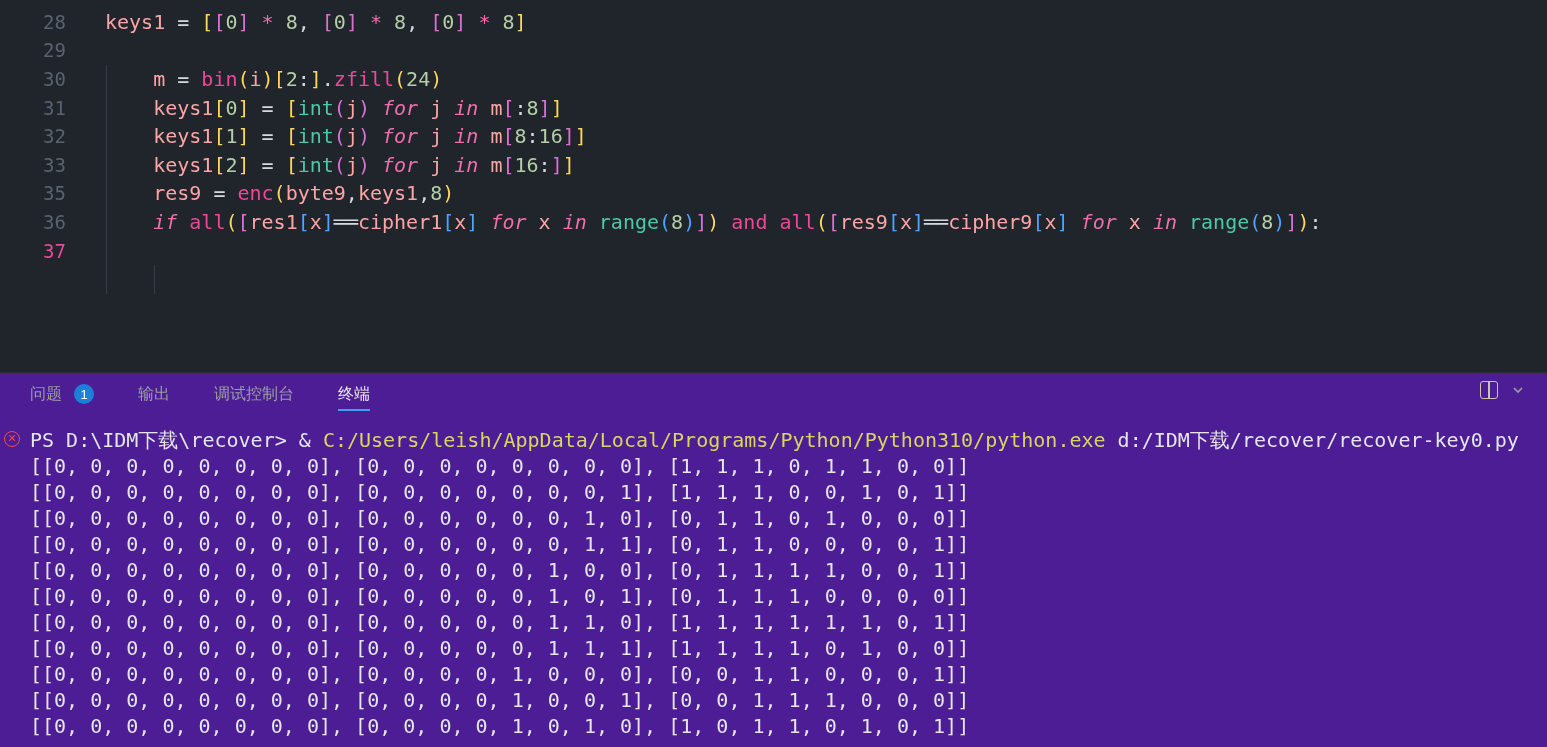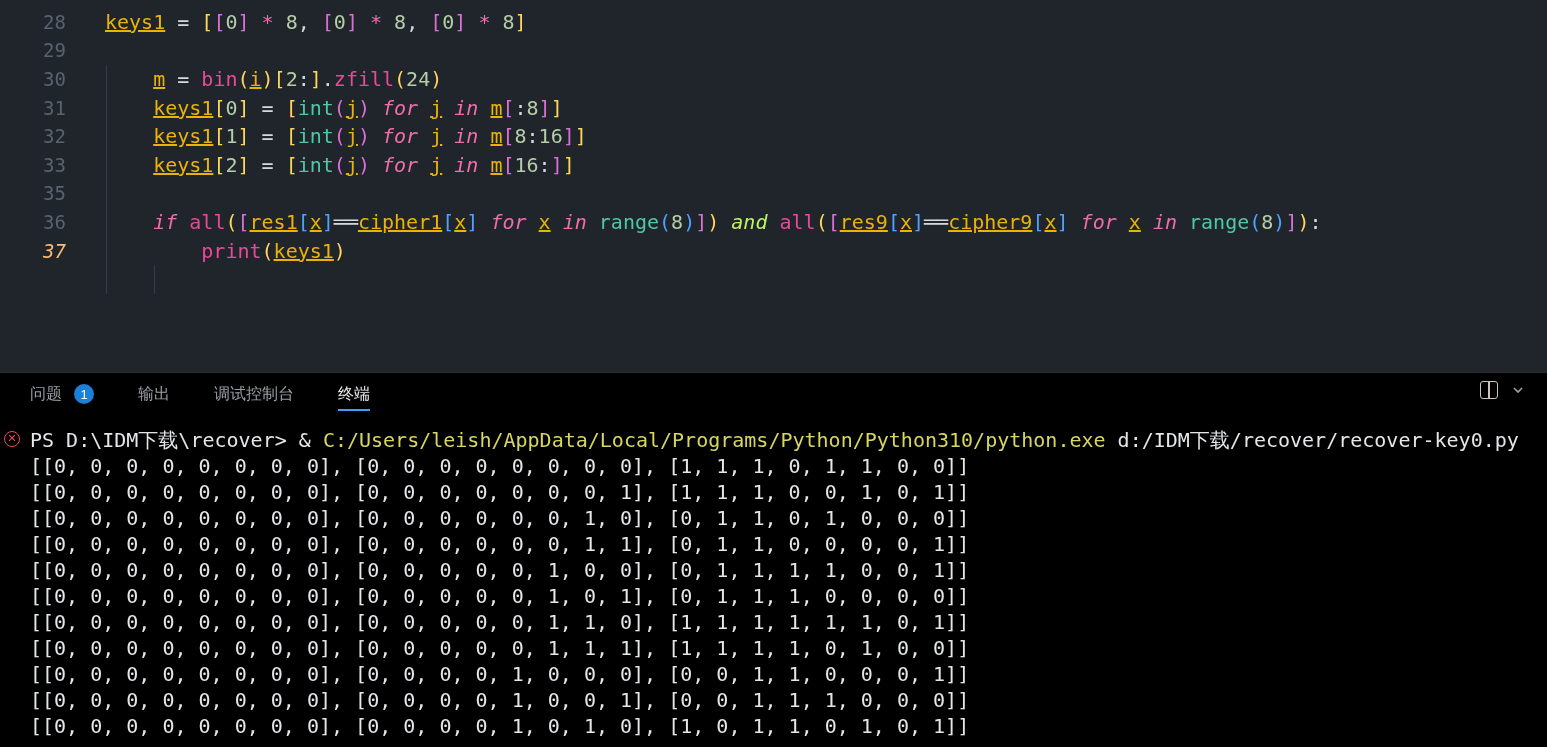--- a/index.html
+++ b/index.html
@@ -13,40 +13,40 @@
   .editor {
     position:absolute; left:0; top:0; width:1547px; height:372px;
     overflow:hidden; background:#20242b;
   }
   .code-lines { position:absolute; left:0; top:-21px; width:100%; }
   .line { display:flex; height:28.6px; align-items:center; font-size:20px; }
   .ln {
     flex:0 0 66px; text-align:right; color:#5a6270;
     font-size:19px; user-select:none;
   }
-  .ln.active { color:#fdba74;font-style:italic; }
+  .ln.active { color:#ec4899; }
   .code { margin-left:39px; white-space:pre; color:#d5d9df; }
-  .tk-v  { color:#eab308;text-decoration:underline; }
+  .tk-v  { color:#fca5a5; }
   .tk-k  { color:#f06eac; font-style:italic; }
-  .tk-a  { color:#bef264; font-style:italic; }
+  .tk-a  { color:#ec4899; }
   .tk-f  { color:#ec4899; }
   .tk-t  { color:#4ec9a8; }
   .tk-n  { color:#b5cea8; }
   .tk-w  { color:#d5d9df; }
   .tk-b1 { color:#ffd65c; }
   .tk-b2 { color:#da70d6; }
   .tk-b3 { color:#4da3ff; }
   .tk-lig{ color:#d5d9df; }
   .indent-guide { position:absolute; width:1px; background:#363d48; }
   #guide-col0 { left:106px; top:64.8px; height:229px; }
   #guide-col4 { left:154px; top:265px; height:28.6px; }
   
   .panel {
     position:absolute; left:0; top:372px; width:1547px; height:375px;
-    background:#000000; border-top:1px solid #2a2d33;
+    background:#4c1d95; border-top:1px solid #2a2d33;
   }
   .panel-tabs {
     position:relative; height:44px; padding-left:30px;
     display:flex; align-items:flex-start;
     font-family:"Liberation Sans",sans-serif;
   }
   .tab {
     margin-top:6px; height:32px; display:flex; align-items:center;
     font-size:16px; color:#9a9fa6; cursor:pointer;
     border-bottom:2px solid transparent; margin-right:44px;
@@ -114,28 +114,28 @@
         <div class="line">
           <span class="ln">32</span>
           <span class="code"><span class="tk-w">    </span><span class="tk-v">keys1</span><span class="tk-b1">[</span><span class="tk-n">1</span><span class="tk-b1">]</span><span class="tk-w"> = </span><span class="tk-b1">[</span><span class="tk-t">int</span><span class="tk-b2">(</span><span class="tk-v">j</span><span class="tk-b2">)</span><span class="tk-w"> </span><span class="tk-k">for</span><span class="tk-w"> </span><span class="tk-v">j</span><span class="tk-w"> </span><span class="tk-k">in</span><span class="tk-w"> </span><span class="tk-v">m</span><span class="tk-b2">[</span><span class="tk-n">8</span><span class="tk-w">:</span><span class="tk-n">16</span><span class="tk-b2">]</span><span class="tk-b1">]</span></span>
         </div>
         <div class="line">
           <span class="ln">33</span>
           <span class="code"><span class="tk-w">    </span><span class="tk-v">keys1</span><span class="tk-b1">[</span><span class="tk-n">2</span><span class="tk-b1">]</span><span class="tk-w"> = </span><span class="tk-b1">[</span><span class="tk-t">int</span><span class="tk-b2">(</span><span class="tk-v">j</span><span class="tk-b2">)</span><span class="tk-w"> </span><span class="tk-k">for</span><span class="tk-w"> </span><span class="tk-v">j</span><span class="tk-w"> </span><span class="tk-k">in</span><span class="tk-w"> </span><span class="tk-v">m</span><span class="tk-b2">[</span><span class="tk-n">16</span><span class="tk-w">:</span><span class="tk-b2">]</span><span class="tk-b1">]</span></span>
         </div>
         <div class="line">
           <span class="ln">35</span>
+          <span class="code"><span class="tk-w">    </span><span class="tk-v">res9</span><span class="tk-w"> = </span><span class="tk-f">enc</span><span class="tk-b1">(</span><span class="tk-v">byte9</span><span class="tk-w">,</span><span class="tk-v">keys1</span><span class="tk-w">,</span><span class="tk-n">8</span><span class="tk-b1">)</span></span>
         </div>
         <div class="line">
           <span class="ln">36</span>
           <span class="code"><span class="tk-w">    </span><span class="tk-k">if</span><span class="tk-w"> </span><span class="tk-f">all</span><span class="tk-b1">(</span><span class="tk-b2">[</span><span class="tk-v">res1</span><span class="tk-b3">[</span><span class="tk-v">x</span><span class="tk-b3">]</span><span class="tk-lig">══</span><span class="tk-v">cipher1</span><span class="tk-b3">[</span><span class="tk-v">x</span><span class="tk-b3">]</span><span class="tk-w"> </span><span class="tk-k">for</span><span class="tk-w"> </span><span class="tk-v">x</span><span class="tk-w"> </span><span class="tk-k">in</span><span class="tk-w"> </span><span class="tk-t">range</span><span class="tk-b3">(</span><span class="tk-n">8</span><span class="tk-b3">)</span><span class="tk-b2">]</span><span class="tk-b1">)</span><span class="tk-w"> </span><span class="tk-a">and</span><span class="tk-w"> </span><span class="tk-f">all</span><span class="tk-b1">(</span><span class="tk-b2">[</span><span class="tk-v">res9</span><span class="tk-b3">[</span><span class="tk-v">x</span><span class="tk-b3">]</span><span class="tk-lig">══</span><span class="tk-v">cipher9</span><span class="tk-b3">[</span><span class="tk-v">x</span><span class="tk-b3">]</span><span class="tk-w"> </span><span class="tk-k">for</span><span class="tk-w"> </span><span class="tk-v">x</span><span class="tk-w"> </span><span class="tk-k">in</span><span class="tk-w"> </span><span class="tk-t">range</span><span class="tk-b3">(</span><span class="tk-n">8</span><span class="tk-b3">)</span><span class="tk-b2">]</span><span class="tk-b1">)</span><span class="tk-w">:</span></span>
         </div>
         <div class="line">
           <span class="ln active">37</span>
-          <span class="code"><span class="tk-w">        </span><span class="tk-f">print</span><span class="tk-b1">(</span><span class="tk-v">keys1</span><span class="tk-b1">)</span></span>
         </div>
       </div>
     <div class="indent-guide" id="guide-col0"></div>
     <div class="indent-guide" id="guide-col4"></div>
   </div>
 
   <div class="panel">
     <div class="panel-tabs">
       <div class="tab">
         <span>问题</span>

